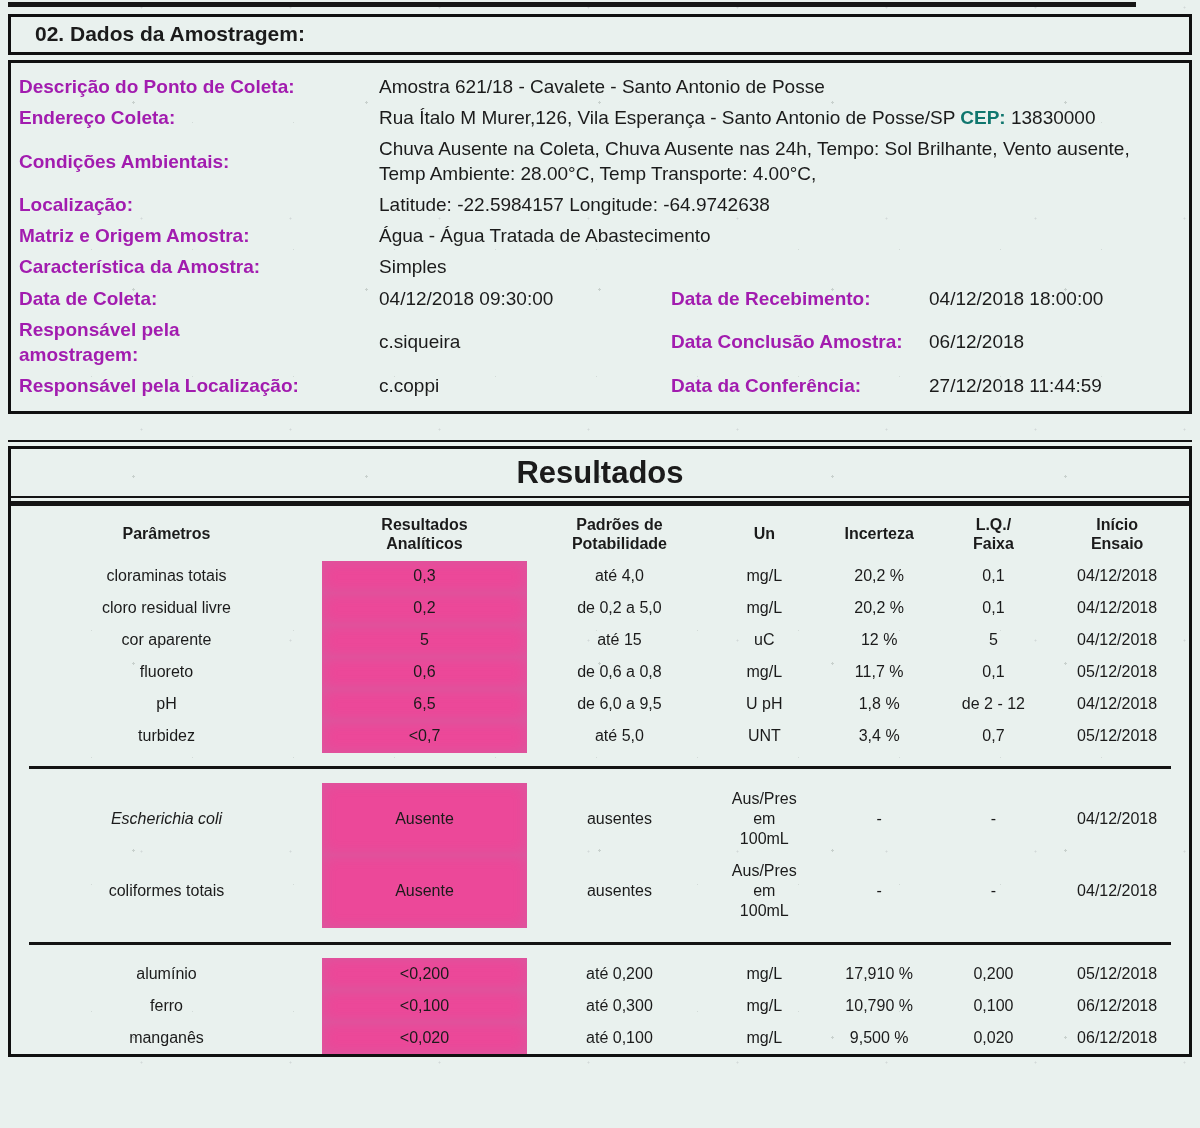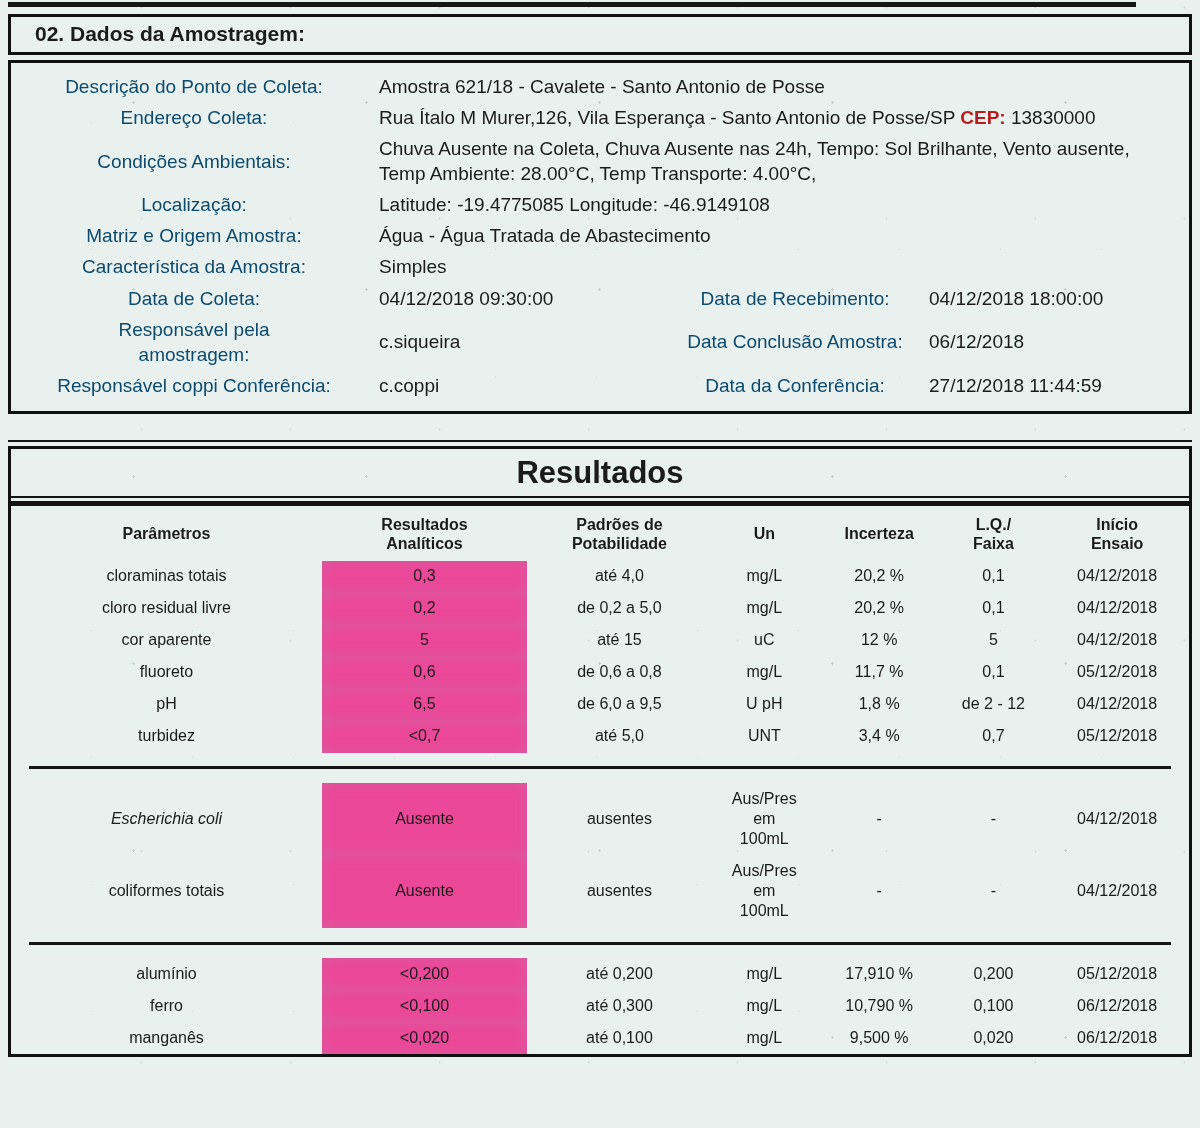--- a/index.html
+++ b/index.html
@@ -34,23 +34,23 @@
   }
   .info-box {
     margin-top: 5px;
     border: 3px solid #101010;
     padding: 8px 10px 10px 8px;
     font-size: 19px;
     line-height: 1.32;
   }
   .field-row { display: grid; grid-template-columns: 350px 1fr; column-gap: 10px; padding: 3px 0; align-items: center; }
   .field-row.dual { grid-template-columns: 350px 282px 248px 1fr; }
-  .field-label { font-weight: normal; text-align: center; color: #0c4a6e; }
+  .field-label { font-weight: bold; text-align: left; color: #a21caf; }
   .field-value { text-align: left; }
-  .field-value .inline-bold { font-weight: bold; color: #b91c1c; }
+  .field-value .inline-bold { font-weight: bold; color: #0f766e; }
   .addr-value { max-width: 790px; }
   .cond-value { max-width: 768px; }
   .stacked-line { display: block; }
 
   
   .pre-results-line { height: 2px; background: #141414; margin-top: 26px; }
   .results-box { margin-top: 4px; border: 3px solid #101010; }
   .results-title { text-align: center; font-size: 31px; font-weight: bold; padding: 6px 0 5px; border-bottom: 2px solid #141414; }
   .results-thickbar { height: 5px; background: #141414; margin-top: 3px; }
   table.results-table { width: 100%; border-collapse: collapse; font-size: 16px; table-layout: fixed; }
@@ -98,21 +98,21 @@
     </span>
   </div>
 
   <div class="field-row">
     <span class="field-label">Condições Ambientais:</span>
     <span class="field-value cond-value">Chuva Ausente na Coleta, Chuva Ausente nas 24h, Tempo: Sol Brilhante, Vento ausente, Temp Ambiente: 28.00°C, Temp Transporte: 4.00°C,</span>
   </div>
 
   <div class="field-row">
     <span class="field-label">Localização:</span>
-    <span class="field-value">Latitude: -19.4775085 Longitude: -46.9149108</span>
+    <span class="field-value">Latitude: -22.5984157 Longitude: -64.9742638</span>
   </div>
 
   <div class="field-row">
     <span class="field-label">Matriz e Origem Amostra:</span>
     <span class="field-value">Água - Água Tratada de Abastecimento</span>
   </div>
 
   <div class="field-row">
     <span class="field-label">Característica da Amostra:</span>
     <span class="field-value">Simples</span>
@@ -129,21 +129,21 @@
     <span class="field-label">
       <span class="stacked-line">Responsável pela</span>
       <span class="stacked-line">amostragem:</span>
     </span>
     <span class="field-value">c.siqueira</span>
     <span class="field-label">Data Conclusão Amostra:</span>
     <span class="field-value">06/12/2018</span>
   </div>
 
   <div class="field-row dual">
-    <span class="field-label">Responsável coppi Conferência:</span>
+    <span class="field-label">Responsável pela Localização:</span>
     <span class="field-value">c.coppi</span>
     <span class="field-label">Data da Conferência:</span>
     <span class="field-value">27/12/2018 11:44:59</span>
   </div>
 
 </div>
 
 <div class="pre-results-line"></div>
 
 <div class="results-box">

